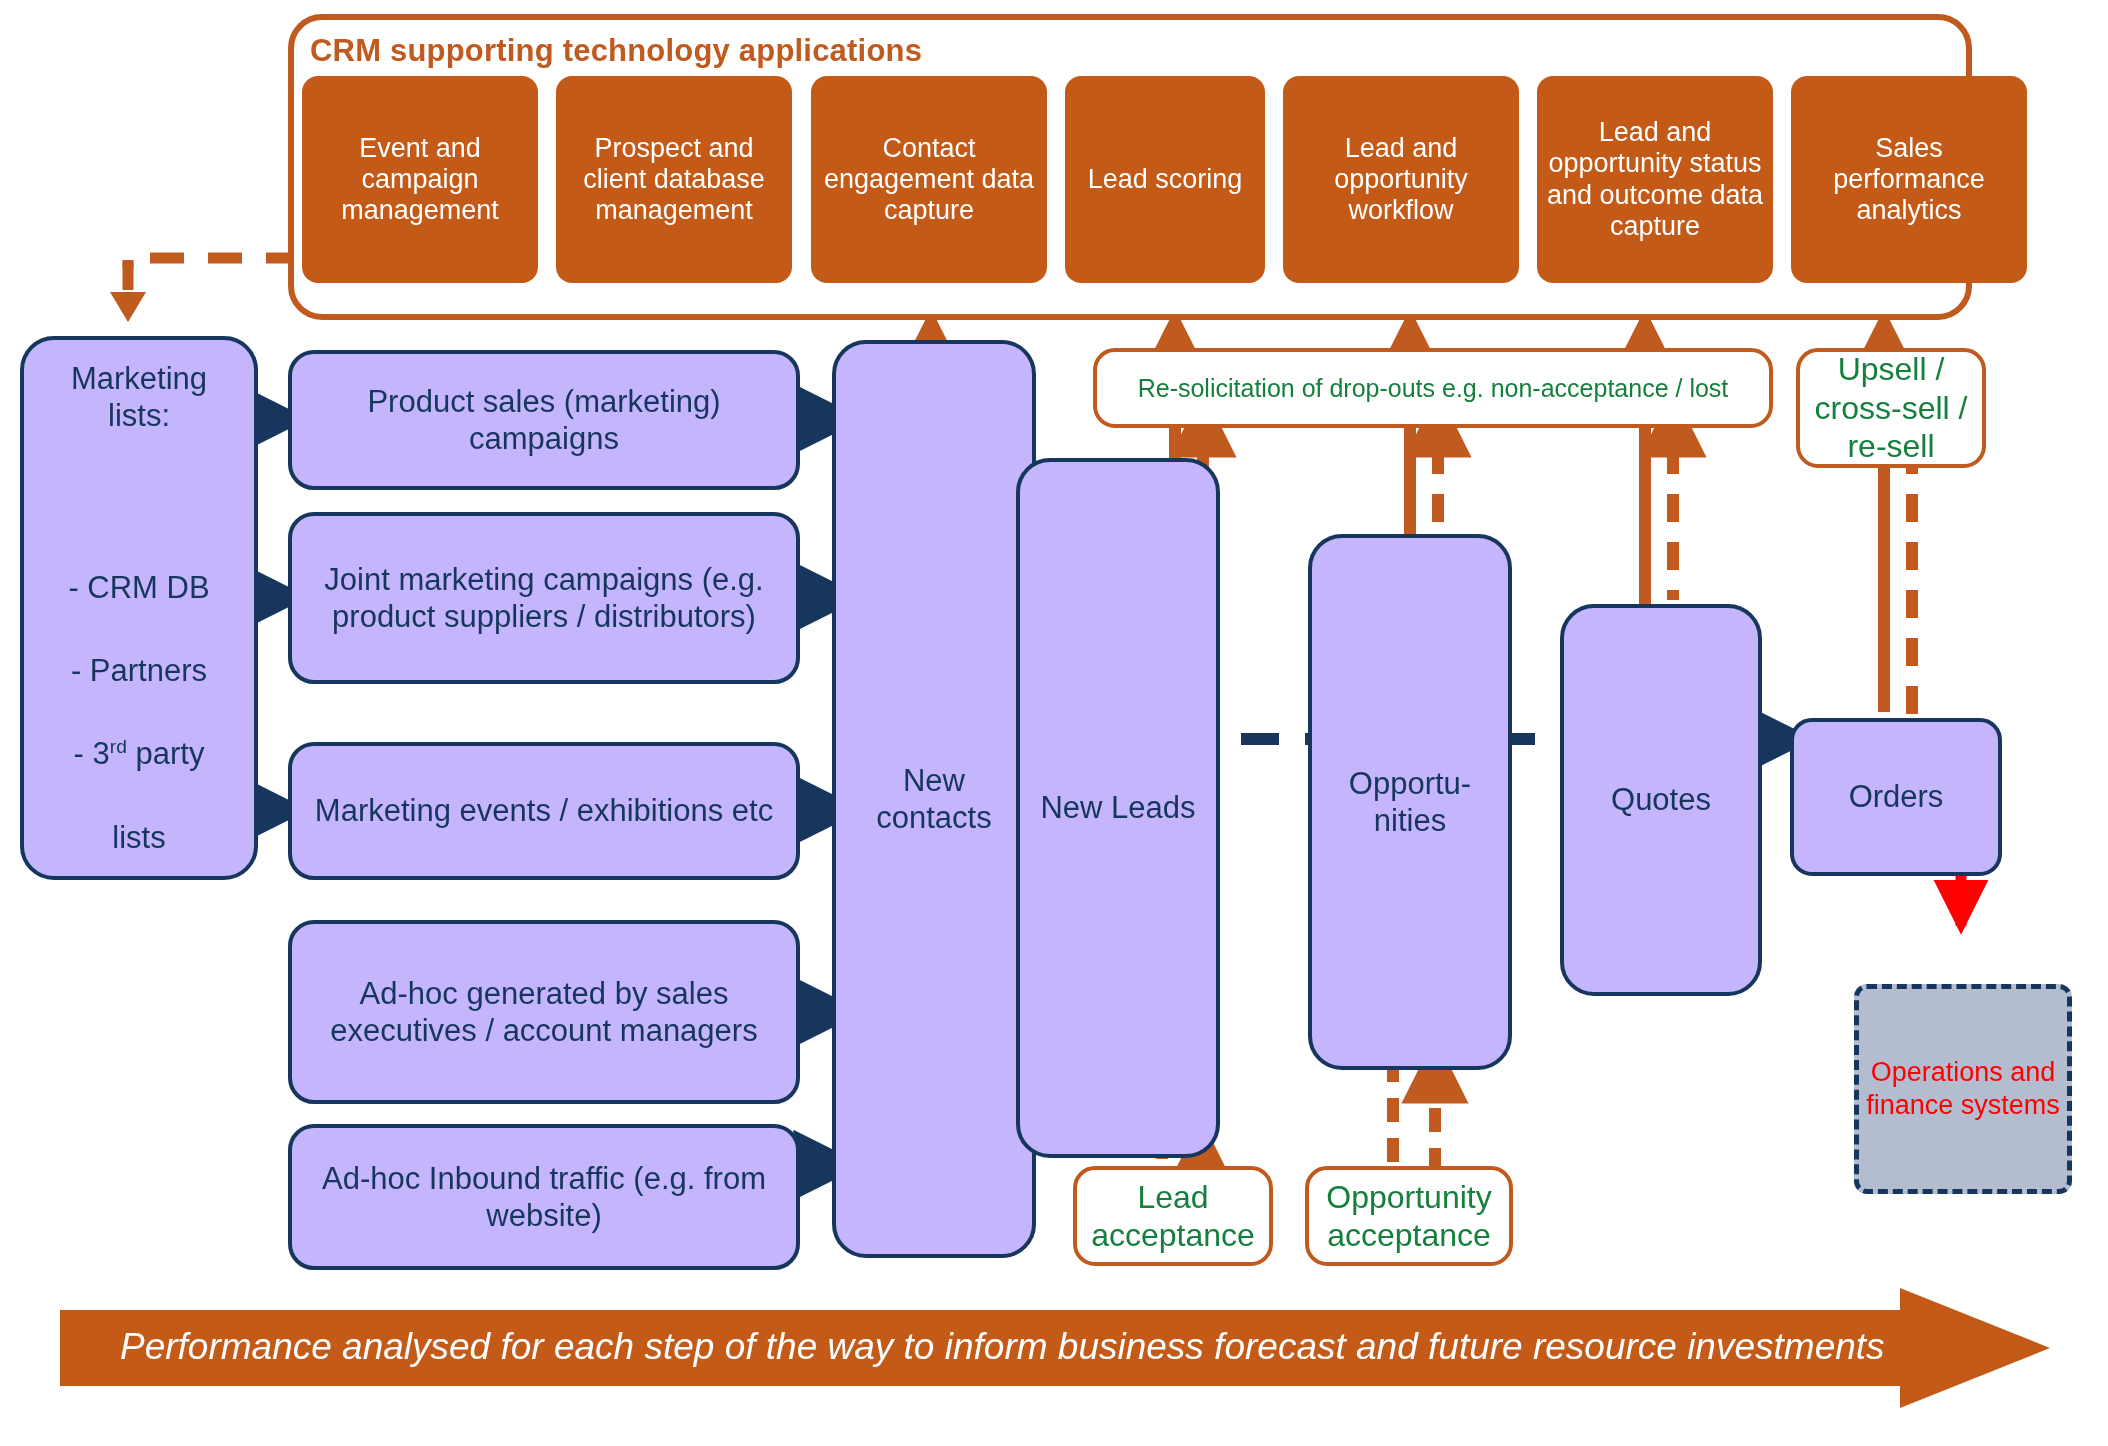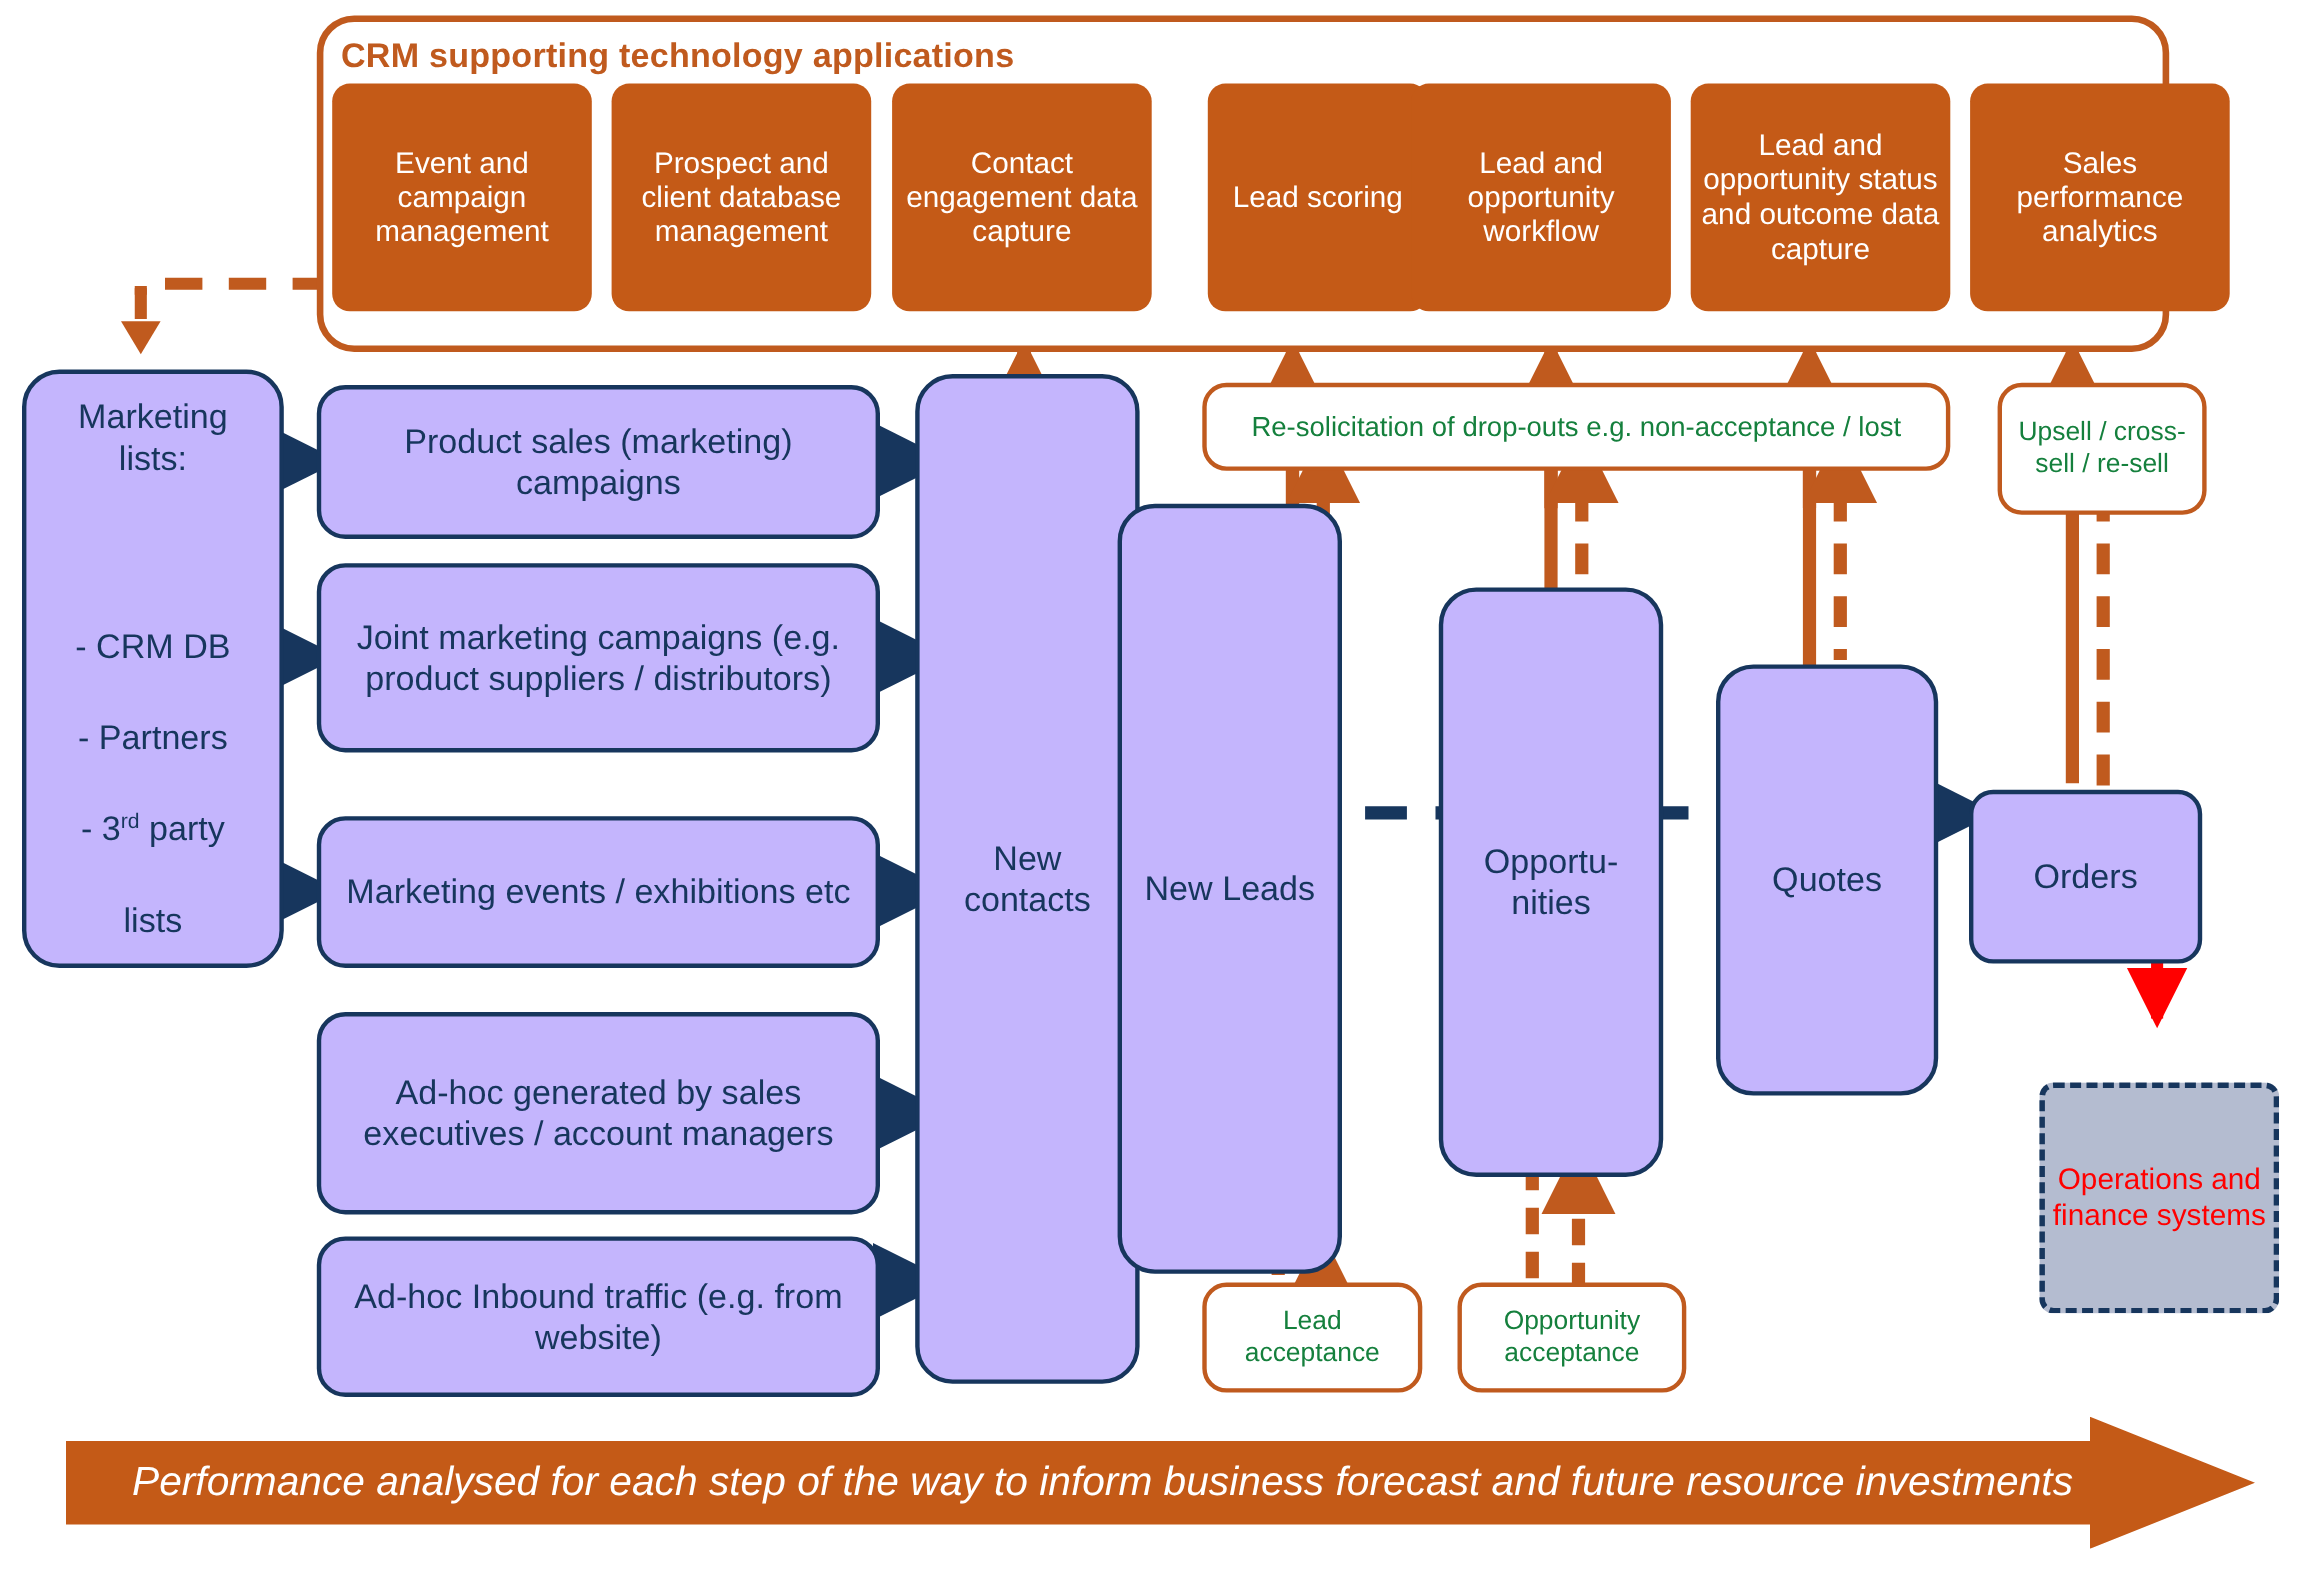--- a/index.html
+++ b/index.html
@@ -19,21 +19,21 @@
 
   
   .navy{border:4px solid #17365D;border-radius:28px;background:#c4b5fd;color:#17365D;
         font-size:31px;line-height:1.2;padding:4px 12px;}
   .navy.tall{border-radius:34px;}
   .navy.pill{border-radius:26px;}
 
   
   .org{border:4px solid #C05A1E;border-radius:22px;background:#ffffff;color:#15803d;
        font-size:25px;line-height:1.2;padding:3px 10px;}
-  .org.small{font-size:24px;margin-left:20px;}
+  .org.small{font-size:32px;}
 
   
   .ops{border:5px dashed #17365D;border-radius:22px;background:#B4BCD0;color:#FF0000;
        font-size:27px;line-height:1.22;}
 
   
   .perf-wrap{position:absolute;}
   .perf-text{position:absolute;color:#ffffff;font-style:italic;font-size:37px;
              font-weight:500;white-space:nowrap;}
 </style>
@@ -141,21 +141,21 @@
     </g>
   </svg>
 
   <div class="box crm-frame" style="left:288px;top:14px;width:1684px;height:306px;"></div>
 
   <div class="crm-title" style="left:310px;top:33px;">CRM supporting technology applications</div>
 
   <div class="box app-tile" style="left:302px;top:76px;width:236px;height:207px;">Event and campaign management</div>
   <div class="box app-tile" style="left:556px;top:76px;width:236px;height:207px;">Prospect and client database management</div>
   <div class="box app-tile" style="left:811px;top:76px;width:236px;height:207px;">Contact engagement data capture</div>
-  <div class="box app-tile" style="left:1065px;top:76px;width:200px;height:207px;margin-left:33px;">Lead scoring</div>
+  <div class="box app-tile" style="left:1065px;top:76px;width:200px;height:207px;">Lead scoring</div>
   <div class="box app-tile" style="left:1283px;top:76px;width:236px;height:207px;">Lead and opportunity workflow</div>
   <div class="box app-tile" style="left:1537px;top:76px;width:236px;height:207px;">Lead and opportunity status and outcome data capture</div>
   <div class="box app-tile" style="left:1791px;top:76px;width:236px;height:207px;">Sales performance analytics</div>
 
   <div class="box navy tall" style="left:20px;top:336px;width:238px;height:544px;flex-direction:column;gap:46px;">
     <div style="white-space:pre-line;">Marketing lists:</div>
     <div style="height:42px;"></div>
     <div>- CRM DB</div>
     <div>- Partners</div>
     <div>

